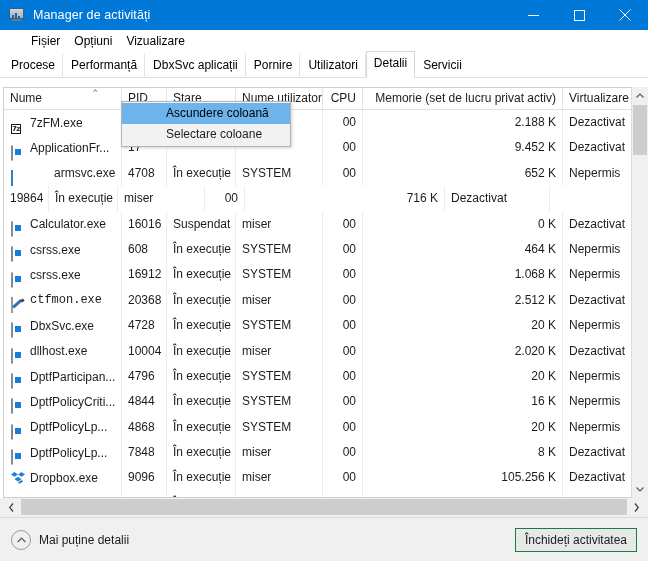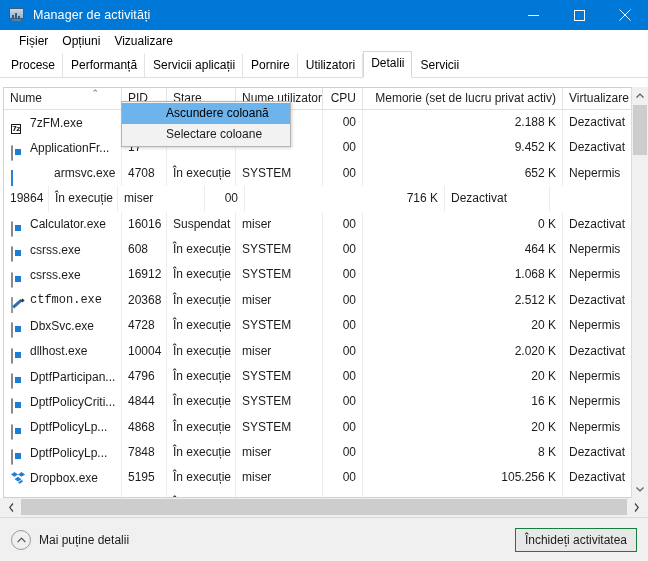--- a/index.html
+++ b/index.html
@@ -64,21 +64,21 @@
     color: #ffffff;
   }
   .tb-btn svg { display: block; }
 
   
   .menubar {
     position: absolute; left: 0; top: 30px;
     width: 648px; height: 22px;
     background: #ffffff;
     display: flex; align-items: center;
-    padding-left: 12px;
+    padding-left: 24px;
     box-sizing: border-box;
   }
   .menu-item {
     font-size: 12px;
     color: #000000;
     padding: 1px 7px 2px 7px;
     white-space: nowrap;
   }
 
   
@@ -407,21 +407,21 @@
   <div class="menubar">
     <div class="menu-item">Fișier</div>
     <div class="menu-item">Opțiuni</div>
     <div class="menu-item">Vizualizare</div>
   </div>
 
   <div class="tabstrip">
     <div class="tabs">
       <div class="tab sep">Procese</div>
       <div class="tab sep">Performanță</div>
-      <div class="tab sep">Servicii aplicații</div>
+      <div class="tab sep">DbxSvc aplicații</div>
       <div class="tab sep">Pornire</div>
       <div class="tab sep">Utilizatori</div>
       <div class="tab active">Detalii</div>
       <div class="tab">Servicii</div>
     </div>
   </div>
 
   <div class="listpanel">
     <div class="lp-inner">
       <div class="hdr" id="hdr">
@@ -601,21 +601,21 @@
           <div class="row">
             <div class="cell name" style="width: 118px;">
               <span class="picon"><span class="ic-dropbox"><svg width="14" height="14" viewBox="0 0 14 14">
                     <polygon points="3.5,1 7,3.4 3.5,5.8 0,3.4" fill="#1e7fd4"></polygon>
                     <polygon points="10.5,1 14,3.4 10.5,5.8 7,3.4" fill="#1e7fd4"></polygon>
                     <polygon points="3.5,8.2 7,5.8 10.5,8.2 7,10.6" fill="#1e7fd4"></polygon>
                     <polygon points="7,11.4 10.5,9 12.2,10.2 8.7,12.8" fill="#1e7fd4"></polygon>
                   </svg></span></span>
               <span class="lbl">Dropbox.exe</span>
             </div>
-            <div class="cell" style="width: 45px;">5195</div>
+            <div class="cell" style="width: 45px;">9096</div>
             <div class="cell" style="width: 69px;">În execuție</div>
             <div class="cell" style="width: 87px;">miser</div>
             <div class="cell num" style="width: 40px;">00</div>
             <div class="cell num" style="width: 200px;">105.256 K</div>
             <div class="cell" style="width: 105px;">Dezactivat</div>
           </div>
           <div class="row">
             <div class="cell name" style="width: 118px;">
               <span class="picon"><span class="ic-dropbox"><svg width="14" height="14" viewBox="0 0 14 14">
                     <polygon points="3.5,1 7,3.4 3.5,5.8 0,3.4" fill="#1e7fd4"></polygon>

